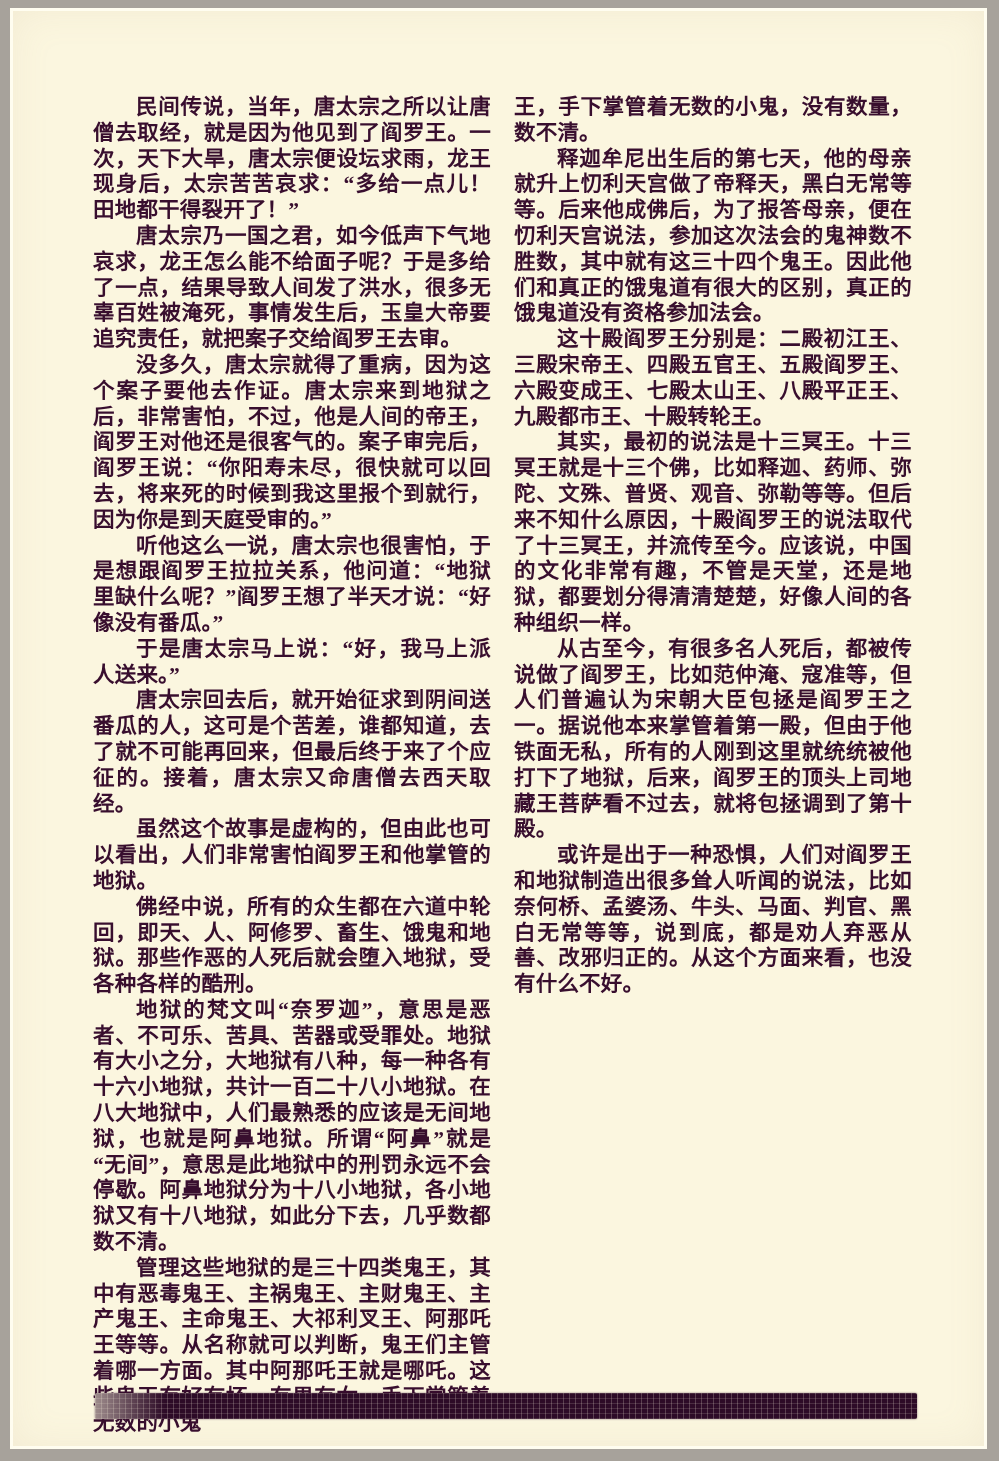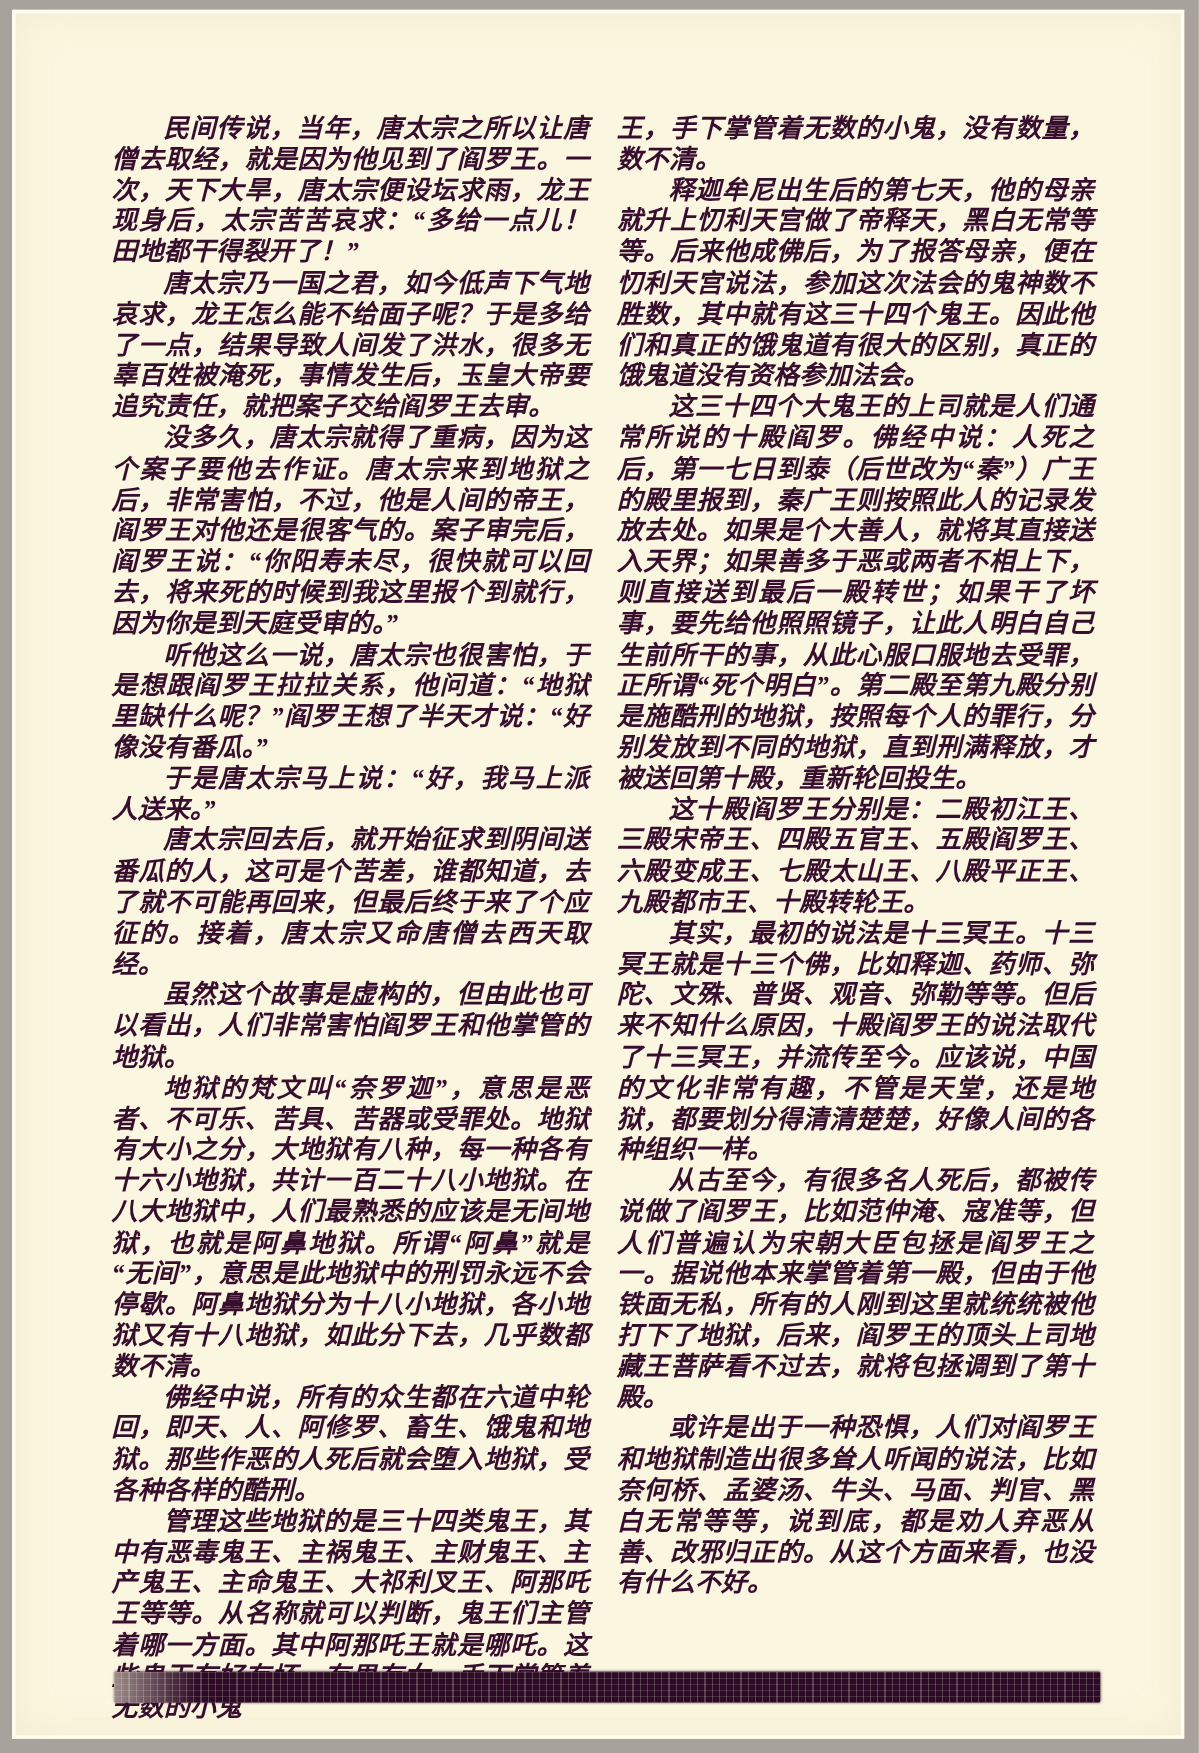--- a/index.html
+++ b/index.html
@@ -20,21 +20,21 @@
   .col{
     width:398px;
     color:#380e2e;
     font-size:21.5px;
     line-height:25.8px;
     font-weight:600;
     text-align:justify;
     text-justify:inter-character;
     letter-spacing:.2px;
   }
-  .col p{margin:0;padding:0;text-indent:2em;font-style:italic;}
+  .col p{margin:0;padding:0;text-indent:2em;}
   .col p.cont{text-indent:0;}
   .ink-bar{
     position:absolute;left:85px;top:1385px;width:822px;height:26px;
     background:
       linear-gradient(90deg, rgba(251,246,223,.55) 0px, rgba(251,246,223,.18) 45px, rgba(251,246,223,0) 70px),
       repeating-linear-gradient(90deg, rgba(251,246,223,.22) 0 1px, rgba(251,246,223,0) 1px 6px),
       repeating-linear-gradient(0deg, rgba(251,246,223,.14) 0 1px, rgba(251,246,223,0) 1px 5px),
       #2d0b27;
     border-radius:2px;
     box-shadow:0 0 2px rgba(45,11,39,.6);
@@ -48,29 +48,28 @@
   <div class="columns">
 
     <div class="col">
       <p>民间传说，当年，唐太宗之所以让唐僧去取经，就是因为他见到了阎罗王。一次，天下大旱，唐太宗便设坛求雨，龙王现身后，太宗苦苦哀求：“多给一点儿！田地都干得裂开了！”</p>
       <p>唐太宗乃一国之君，如今低声下气地哀求，龙王怎么能不给面子呢？于是多给了一点，结果导致人间发了洪水，很多无辜百姓被淹死，事情发生后，玉皇大帝要追究责任，就把案子交给阎罗王去审。</p>
       <p>没多久，唐太宗就得了重病，因为这个案子要他去作证。唐太宗来到地狱之后，非常害怕，不过，他是人间的帝王，阎罗王对他还是很客气的。案子审完后，阎罗王说：“你阳寿未尽，很快就可以回去，将来死的时候到我这里报个到就行，因为你是到天庭受审的。”</p>
       <p>听他这么一说，唐太宗也很害怕，于是想跟阎罗王拉拉关系，他问道：“地狱里缺什么呢？”阎罗王想了半天才说：“好像没有番瓜。”</p>
       <p>于是唐太宗马上说：“好，我马上派人送来。”</p>
       <p>唐太宗回去后，就开始征求到阴间送番瓜的人，这可是个苦差，谁都知道，去了就不可能再回来，但最后终于来了个应征的。接着，唐太宗又命唐僧去西天取经。</p>
       <p>虽然这个故事是虚构的，但由此也可以看出，人们非常害怕阎罗王和他掌管的地狱。</p>
+      <p>佛经中说，所有的众生都在六道中轮回，即天、人、阿修罗、畜生、饿鬼和地狱。那些作恶的人死后就会堕入地狱，受各种各样的酷刑。</p>
       <p>地狱的梵文叫“奈罗迦”，意思是恶者、不可乐、苦具、苦器或受罪处。地狱有大小之分，大地狱有八种，每一种各有十六小地狱，共计一百二十八小地狱。在八大地狱中，人们最熟悉的应该是无间地狱，也就是阿鼻地狱。所谓“阿鼻”就是“无间”，意思是此地狱中的刑罚永远不会停歇。阿鼻地狱分为十八小地狱，各小地狱又有十八地狱，如此分下去，几乎数都数不清。</p>
-      <p>佛经中说，所有的众生都在六道中轮回，即天、人、阿修罗、畜生、饿鬼和地狱。那些作恶的人死后就会堕入地狱，受各种各样的酷刑。</p>
       <p>管理这些地狱的是三十四类鬼王，其中有恶毒鬼王、主祸鬼王、主财鬼王、主产鬼王、主命鬼王、大祁利叉王、阿那吒王等等。从名称就可以判断，鬼王们主管着哪一方面。其中阿那吒王就是哪吒。这些鬼王有好有坏，有男有女，手下掌管着无数的小鬼</p>
     </div>
 
     <div class="col">
       <p class="cont">王，手下掌管着无数的小鬼，没有数量，数不清。</p>
       <p>释迦牟尼出生后的第七天，他的母亲就升上忉利天宫做了帝释天，黑白无常等等。后来他成佛后，为了报答母亲，便在忉利天宫说法，参加这次法会的鬼神数不胜数，其中就有这三十四个鬼王。因此他们和真正的饿鬼道有很大的区别，真正的饿鬼道没有资格参加法会。</p>
-      <p>这三十四个大鬼王的上司就是人们通常所说的十殿阎罗。佛经中说：人死之后，第一七日到泰（后世改为“秦”）广王的殿里报到，秦广王则按照此人的记录发放去处。如果是个大善人，就将其直接送入天界；如果善多于恶或两者不相上下，则直接送到最后一殿转世；如果干了坏事，要先给他照照镜子，让此人明白自己生前所干的事，从此心服口服地去受罪，正所谓“死个明白”。第二殿至第九殿分别是施酷刑的地狱，按照每个人的罪行，分别发放到不同的地狱，直到刑满释放，才被送回第十殿，重新轮回投生。</p>
       <p>这十殿阎罗王分别是：二殿初江王、三殿宋帝王、四殿五官王、五殿阎罗王、六殿变成王、七殿太山王、八殿平正王、九殿都市王、十殿转轮王。</p>
       <p>其实，最初的说法是十三冥王。十三冥王就是十三个佛，比如释迦、药师、弥陀、文殊、普贤、观音、弥勒等等。但后来不知什么原因，十殿阎罗王的说法取代了十三冥王，并流传至今。应该说，中国的文化非常有趣，不管是天堂，还是地狱，都要划分得清清楚楚，好像人间的各种组织一样。</p>
       <p>从古至今，有很多名人死后，都被传说做了阎罗王，比如范仲淹、寇准等，但人们普遍认为宋朝大臣包拯是阎罗王之一。据说他本来掌管着第一殿，但由于他铁面无私，所有的人刚到这里就统统被他打下了地狱，后来，阎罗王的顶头上司地藏王菩萨看不过去，就将包拯调到了第十殿。</p>
       <p>或许是出于一种恐惧，人们对阎罗王和地狱制造出很多耸人听闻的说法，比如奈何桥、孟婆汤、牛头、马面、判官、黑白无常等等，说到底，都是劝人弃恶从善、改邪归正的。从这个方面来看，也没有什么不好。</p>
     </div>
 
   </div>
 
   <div class="ink-bar"></div>
 

